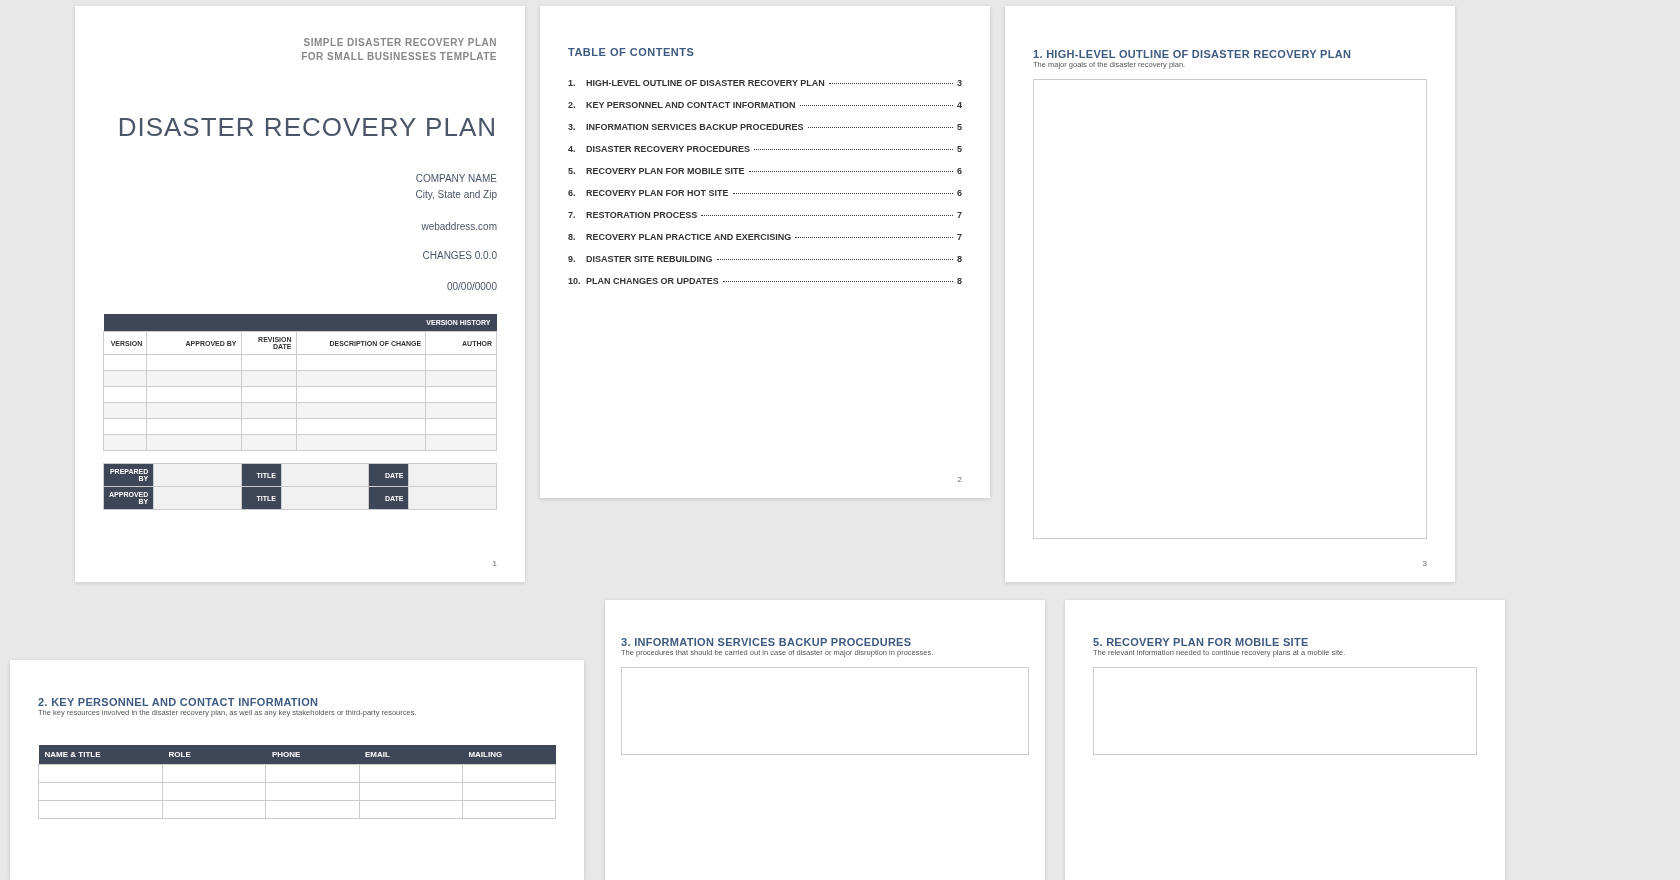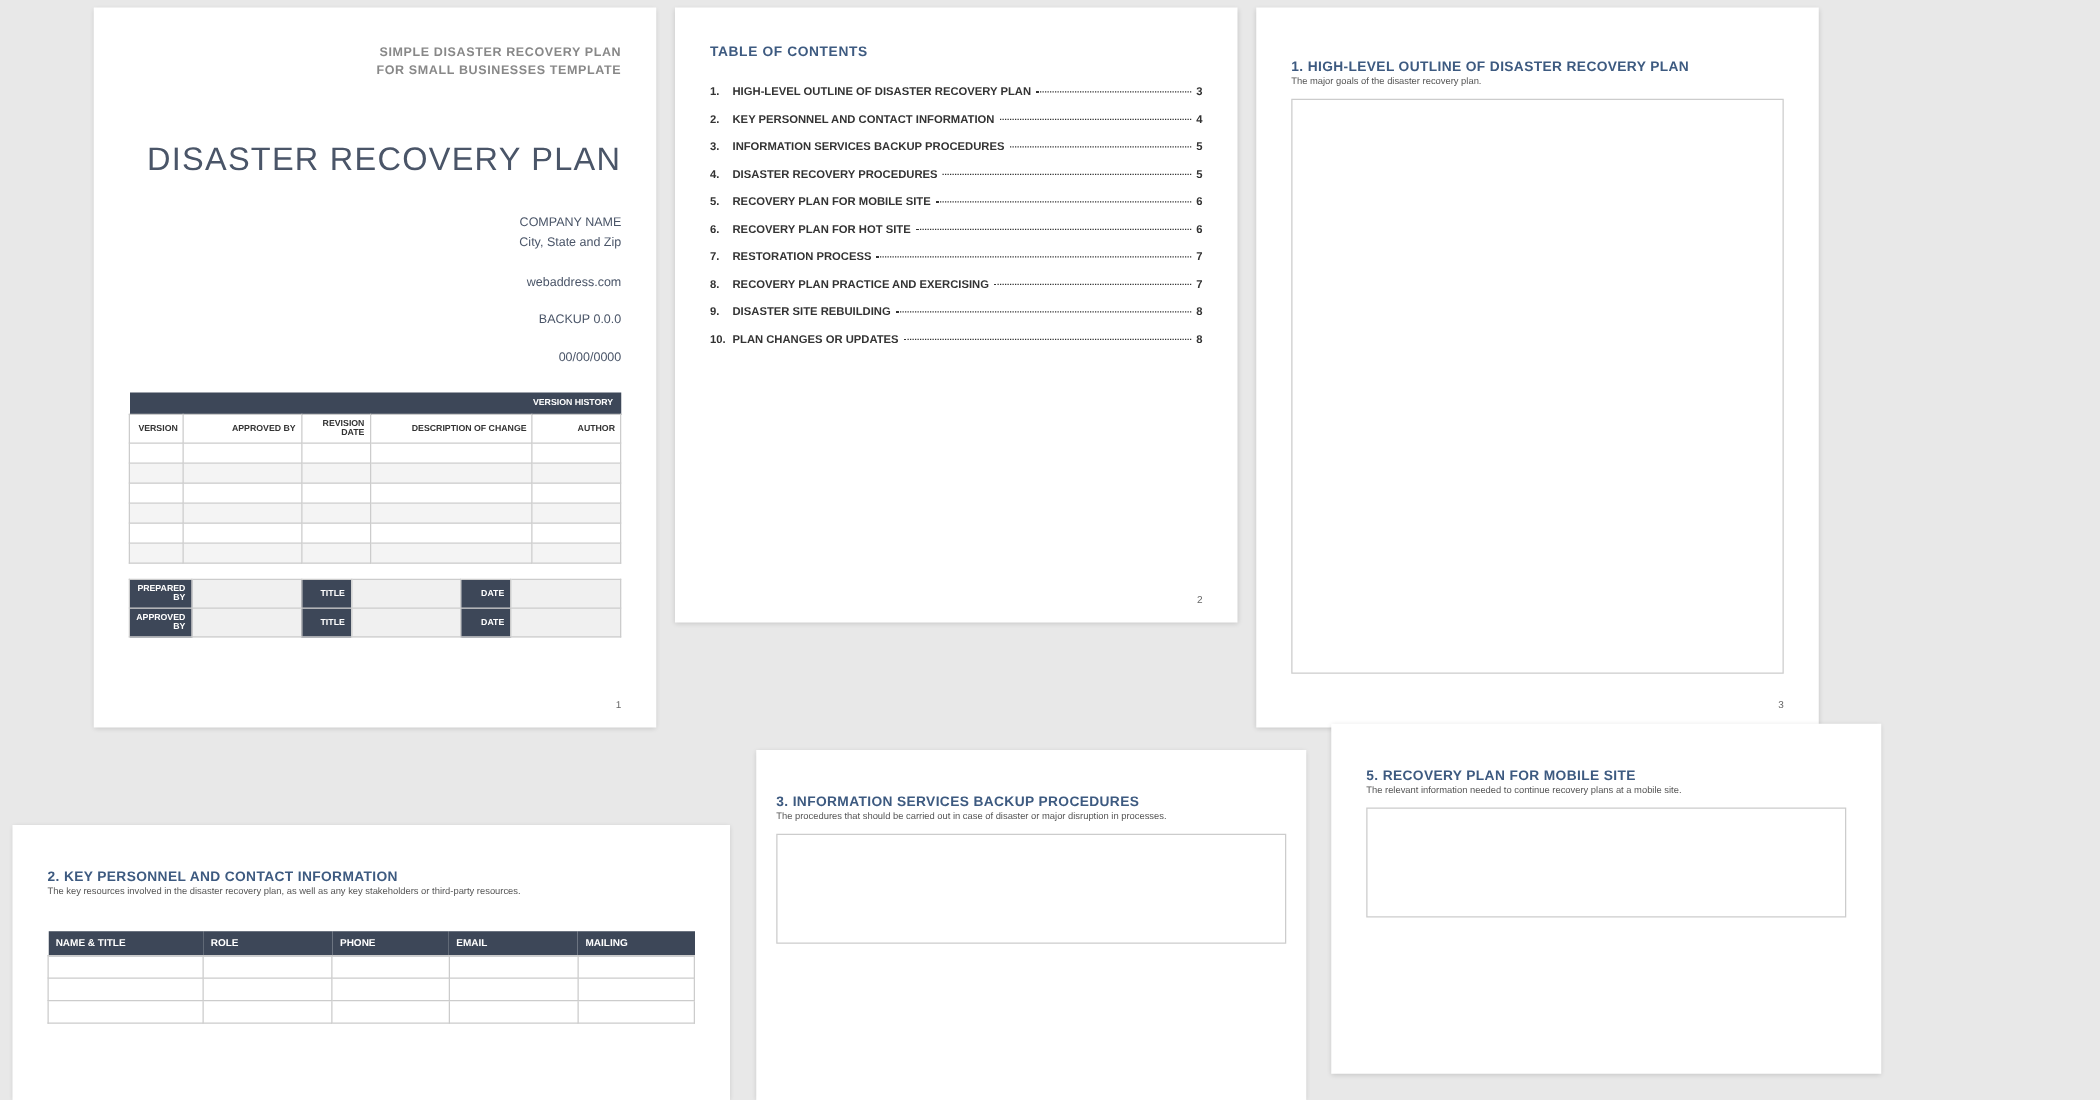--- a/index.html
+++ b/index.html
@@ -10,25 +10,25 @@
       height: 880px;
       overflow: hidden;
       position: relative;
     }
     .page {
       background: #fff;
       position: absolute;
       box-shadow: 0 1px 4px rgba(0,0,0,0.15);
     }
     .page1 { left: 75px; top: 6px; width: 450px; height: 576px; padding: 30px 28px; text-align: right; }
-    .page2 { left: 540px; top: 6px; width: 450px; height: 492px; padding: 30px 28px; }
+    .page2 { left: 540px; top: 6px; width: 450px; height: 492px; padding: 40px 28px; }
     .page3 { left: 1005px; top: 6px; width: 450px; height: 576px; padding: 30px 28px; }
     .page4 { left: 10px;  top: 660px; width: 574px; height: 220px; padding: 24px 28px; }
     .page5 { left: 605px; top: 600px; width: 440px; height: 280px; padding: 24px 16px; }
-    .page6 { left: 1065px; top: 579px; width: 440px; height: 280px; padding: 24px 28px; }
+    .page6 { left: 1065px; top: 600px; width: 440px; height: 280px; padding: 24px 28px; }
 
     .template-label { color: #888; font-size: 10px; font-weight: bold; letter-spacing: 0.5px; line-height: 1.4; }
     .doc-title { color: #4a5568; font-size: 26px; font-weight: 400; letter-spacing: 1px; margin-top: 48px; line-height: 1.2; }
     .company-info { color: #4a5568; font-size: 10px; line-height: 1.6; margin-top: 28px; }
     .web { color: #4a5568; font-size: 10px; margin-top: 18px; }
     .version { color: #4a5568; font-size: 10px; margin-top: 18px; }
     .date { color: #4a5568; font-size: 10px; margin-top: 20px; }
 
     .vh-table { width: 100%; border-collapse: collapse; margin-top: 22px; font-size: 7px; }
     .vh-table .hdr-row td { background: #3d4758; color: #fff; font-weight: bold; padding: 5px 6px; }
@@ -67,21 +67,21 @@
 
 <div class="page page1">
   <div class="template-label">SIMPLE DISASTER RECOVERY PLAN</div>
   <div class="template-label">FOR SMALL BUSINESSES TEMPLATE</div>
   <div class="doc-title">DISASTER RECOVERY PLAN</div>
   <div class="company-info">
     <div>COMPANY NAME</div>
     <div>City, State and Zip</div>
   </div>
   <div class="web">webaddress.com</div>
-  <div class="version">BACKUP 0.0.0</div>
+  <div class="version">CHANGES 0.0.0</div>
   <div class="date">00/00/0000</div>
 
   <table class="vh-table">
     <tbody>
         <tr class="hdr-row">
           <td colspan="5">VERSION HISTORY</td>
         </tr>
     <tr class="sub-row">
       <td style="width:11%">VERSION</td>
       <td style="width:24%">APPROVED BY</td>

